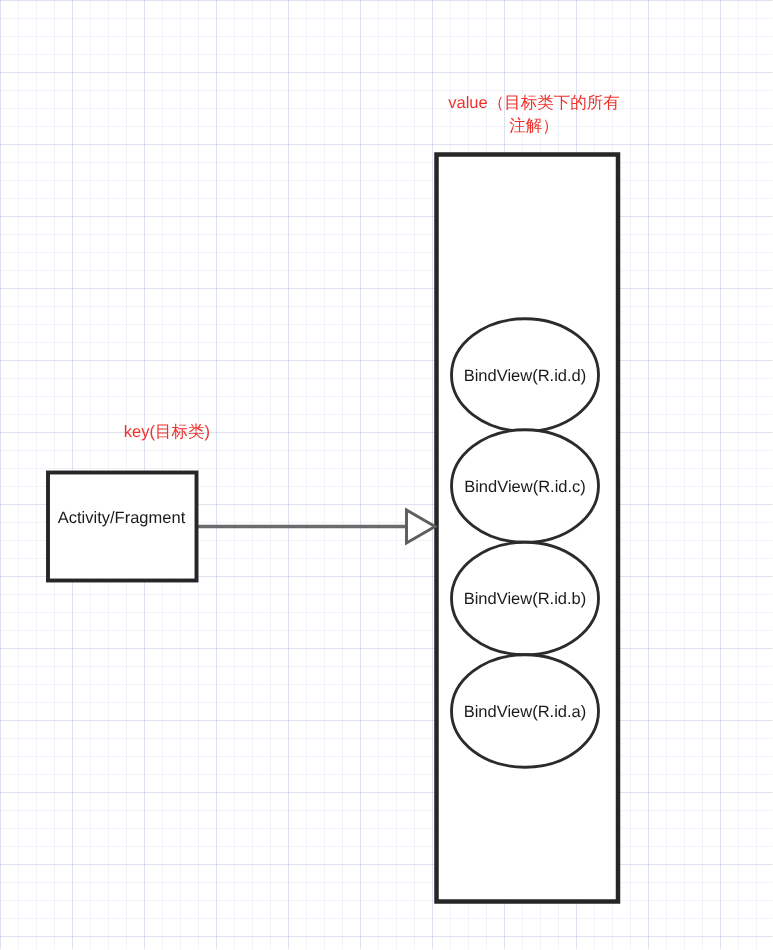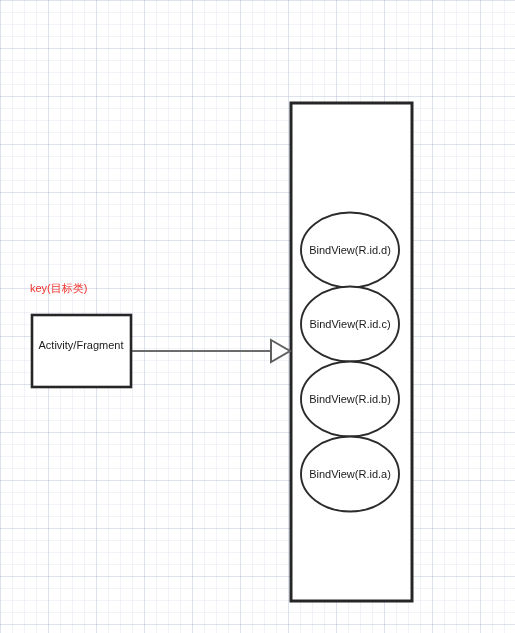--- a/index.html
+++ b/index.html
@@ -48,21 +48,21 @@
   }
   #value-label {
     left: 282px;
     top: 62px;
     width: 148px;
   }
   #key-label {
     left: 30px;
     top: 281px;
     width: 110px;
-    text-align: left;
+    text-align: right;
   }
   .shape-text {
     font-size: 11px;
     fill: #1a1a1a;
     font-family: "Liberation Sans", "DejaVu Sans", sans-serif;
     dominant-baseline: middle;
     text-anchor: middle;
   }
 </style>
 </head>
@@ -89,16 +89,18 @@
     <text class="shape-text" x="350" y="325">BindView(R.id.c)</text>
 
     <ellipse cx="350" cy="399" rx="49" ry="37.5" fill="#ffffff" stroke="#2b2b2b" stroke-width="1.9"></ellipse>
     <text class="shape-text" x="350" y="400">BindView(R.id.b)</text>
 
     <ellipse cx="350" cy="474" rx="49" ry="37.5" fill="#ffffff" stroke="#2b2b2b" stroke-width="1.9"></ellipse>
     <text class="shape-text" x="350" y="475">BindView(R.id.a)</text>
 
   </svg>
 
+  <div id="value-label" class="red-label">value（目标类下的所有
+注解）</div>
 
   <div id="key-label" class="red-label">key(目标类)</div>
 
 </div>
 
 </body></html>

